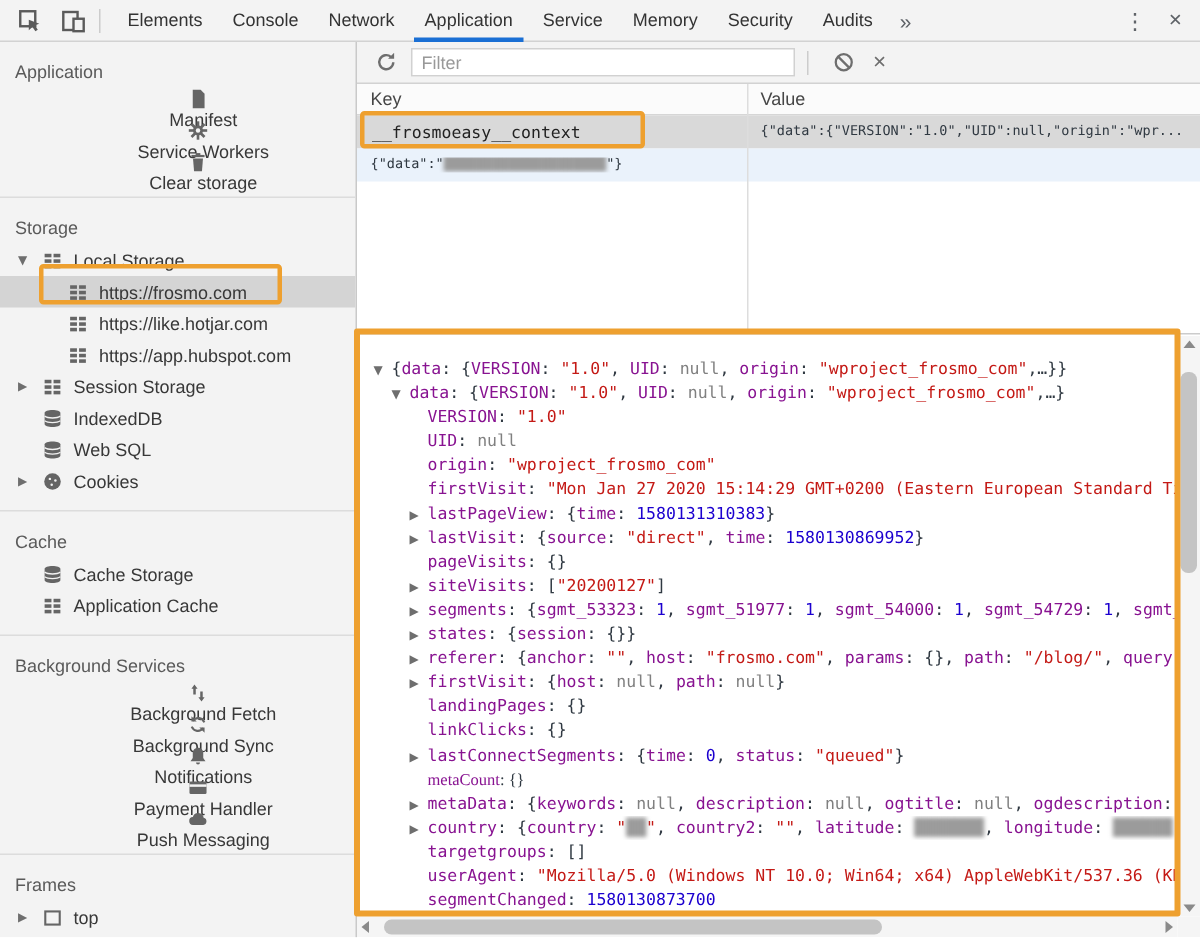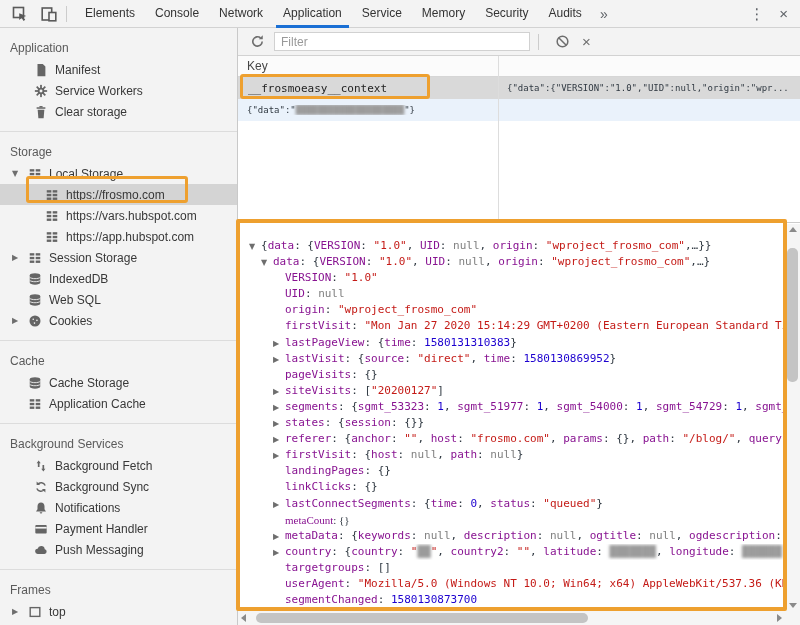--- a/index.html
+++ b/index.html
@@ -21,21 +21,21 @@
   .closex { color:#5f6368; font-size:15px; padding:0 12px 0 6px; }
 
   
   .sidebar { position:absolute; top:28px; left:0; width:238px; height:597px; background:#f3f3f3;
              border-right:1px solid #c9c9c9; overflow:hidden; }
   .sec { padding-bottom:9px; }
   .sec + .sec { border-top:1px solid #dcdcdc; }
   .sec-title { padding:13px 10px 4px 10px; color:#5a5a5a; }
   .sitem { height:21px; display:flex; align-items:center; color:#383838; white-space:nowrap; }
   .sitem.sel { background:#d4d4d4; }
-  .sitem.plain { padding-left:34px; }
+  .sitem.plain { padding-left:34px;flex-direction:column; }
   .sitem.root { padding-left:12px; }
   .sitem.url { padding-left:45px; }
   .sarr { width:16px; flex:none; font-size:8px; color:#6e6e6e; font-family:"DejaVu Sans",sans-serif; }
   .sic { width:14px; height:14px; margin-right:7px; flex:none; display:flex; }
   .sic svg { width:14px; height:14px; }
 
   
   .main { position:absolute; top:28px; left:238px; width:562px; height:597px; }
   .toolbar { position:absolute; top:0; left:0; right:0; height:28px; background:#f3f3f3;
              border-bottom:1px solid #d2d2d2; display:flex; align-items:center; }
@@ -201,21 +201,21 @@
               <g fill="#656565">
                 <rect x="2" y="2.5" width="5.2" height="2.7"></rect>
                 <rect x="8.8" y="2.5" width="5.2" height="2.7"></rect>
                 <rect x="2" y="6.7" width="5.2" height="2.7"></rect>
                 <rect x="8.8" y="6.7" width="5.2" height="2.7"></rect>
                 <rect x="2" y="10.9" width="5.2" height="2.7"></rect>
                 <rect x="8.8" y="10.9" width="5.2" height="2.7"></rect>
               </g>
             </svg>
           </span>
-          <span>https://vars.hubspot.com</span>
+          <span>https://like.hotjar.com</span>
         </div>
         <div class="sitem url">
           <span class="sic">
             <svg viewBox="0 0 16 16">
               <g fill="#656565">
                 <rect x="2" y="2.5" width="5.2" height="2.7"></rect>
                 <rect x="8.8" y="2.5" width="5.2" height="2.7"></rect>
                 <rect x="2" y="6.7" width="5.2" height="2.7"></rect>
                 <rect x="8.8" y="6.7" width="5.2" height="2.7"></rect>
                 <rect x="2" y="10.9" width="5.2" height="2.7"></rect>
@@ -383,20 +383,21 @@
             <circle cx="8" cy="8" r="5.7" fill="none" stroke="#6e6e6e" stroke-width="1.6"></circle>
             <path d="M4 4l8 8" stroke="#6e6e6e" stroke-width="1.6"></path>
           </svg>
       </span>
       <span class="xbtn">×</span>
     </div>
 
     <div class="grid">
       <div class="ghead">
         <div class="gh-key">Key</div>
+        <div class="gh-val">Value</div>
       </div>
       <div id="grid-rows">
           <div class="grow sel">
             <div class="gkey">__frosmoeasy__context</div>
             <div class="gval"><span class="c-p">{"data":{"VERSION":"1.0","UID":null,"origin":"wpr...</span></div>
           </div>
           <div class="grow alt">
             <div class="gval"><span class="c-p">{"data":"</span><span class="c-b">████████████████████</span><span class="c-p">"}</span></div>
           </div>
         </div>

